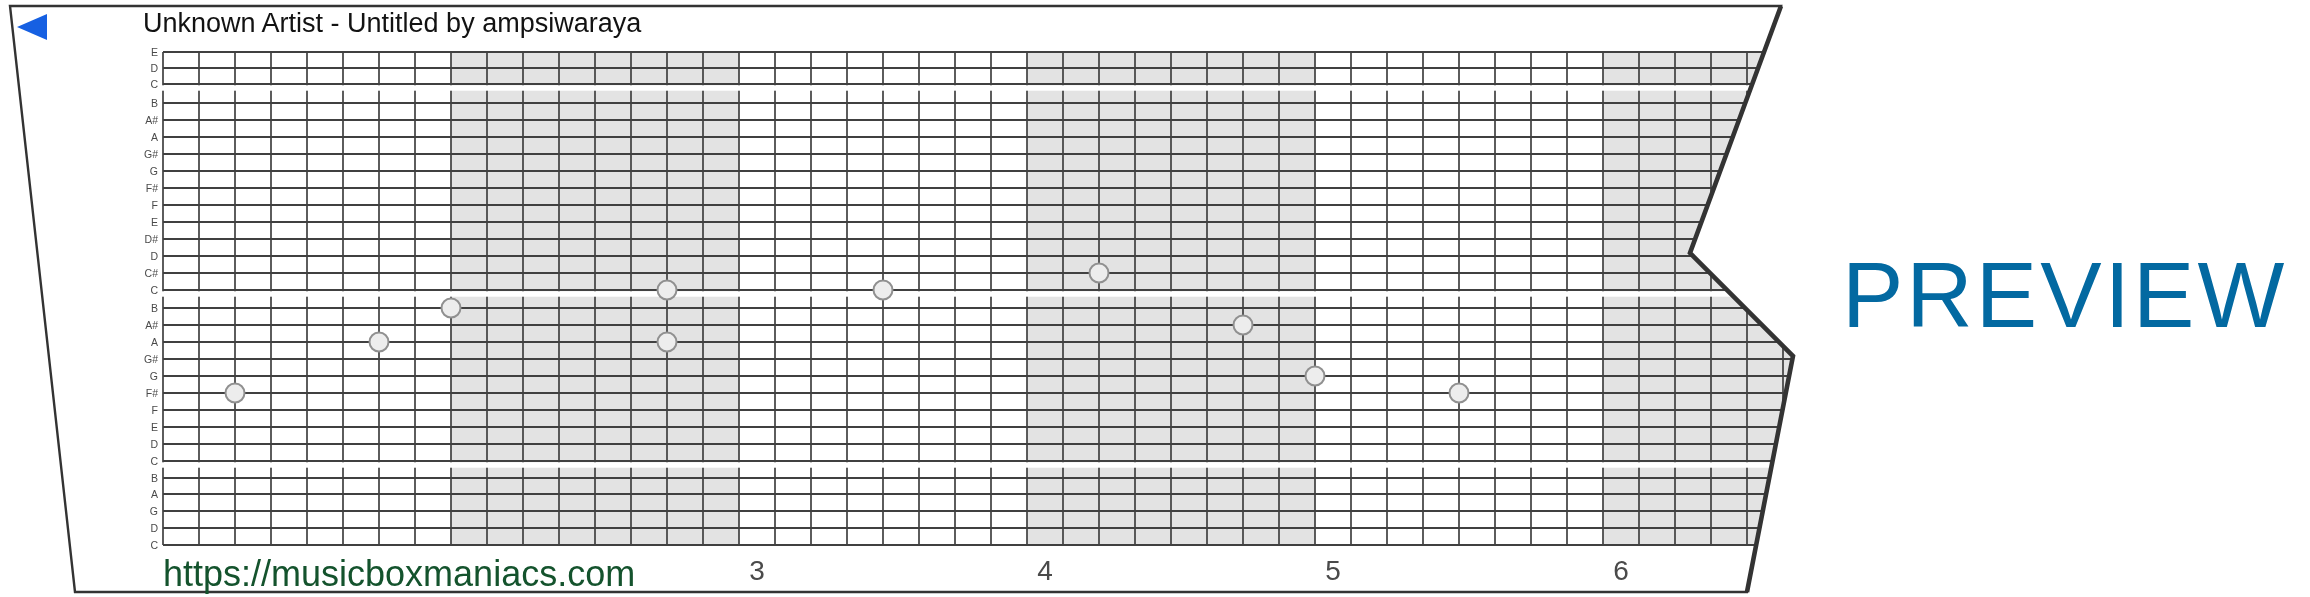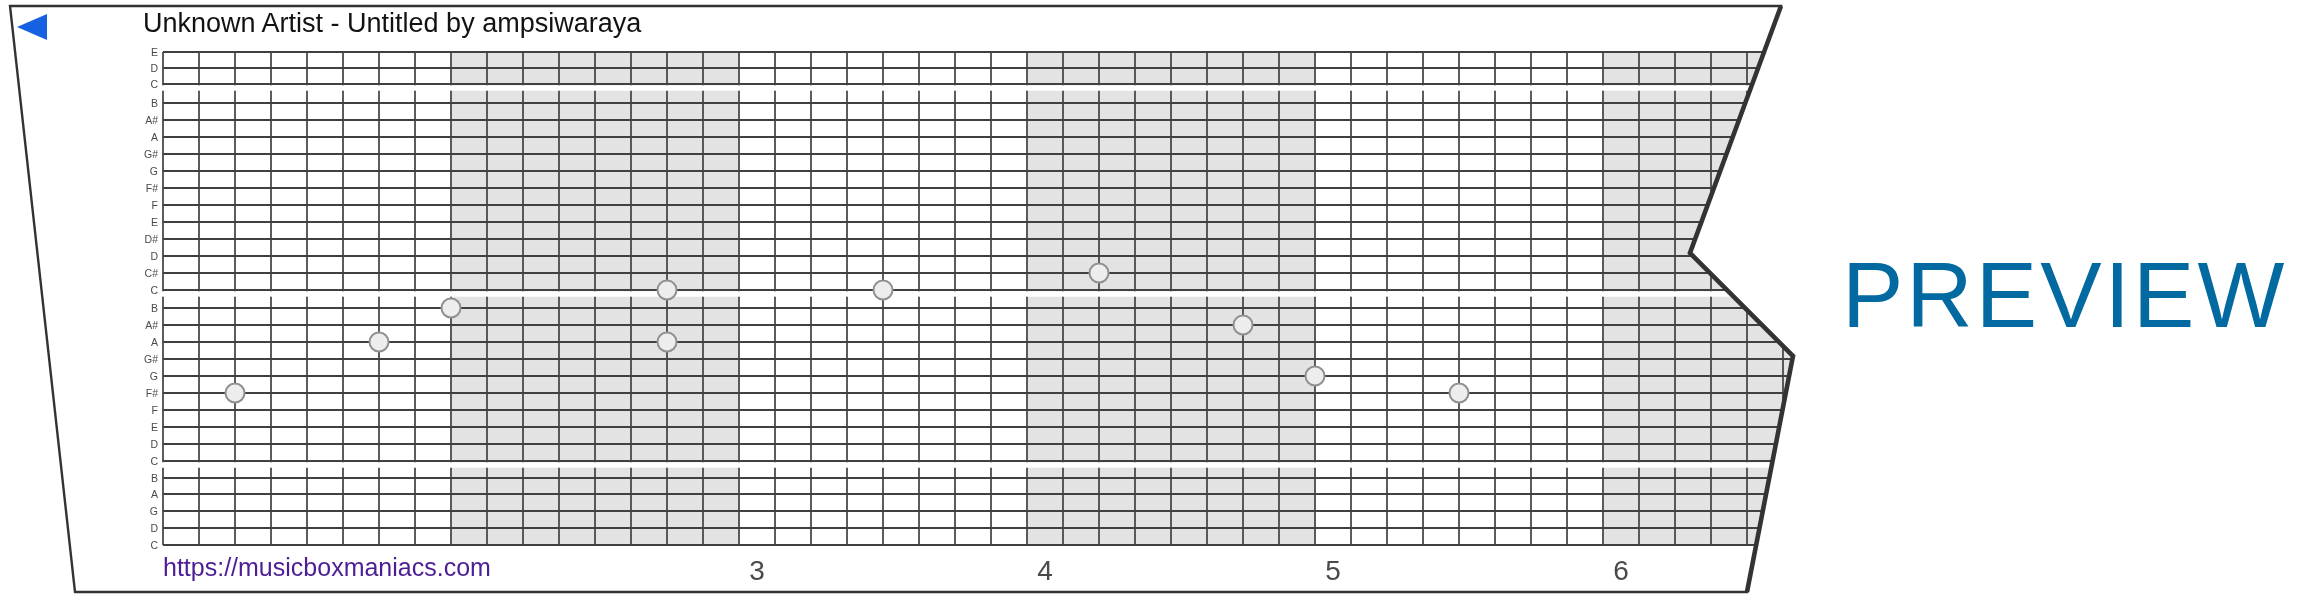--- a/index.html
+++ b/index.html
@@ -26,22 +26,22 @@
     width: 46px;
     text-align: right;
     font-size: 10.5px;
     line-height: 13px;
     color: #4a4a4a;
   }
   .url {
     position: absolute;
     left: 163px;
     top: 553px;
-    font-size: 25px;
-    color: #4c1d95;
+    font-size: 36px;
+    color: #14532d;
     white-space: nowrap;
     text-decoration: none;
   }
   .bar-num {
     position: absolute;
     top: 555px;
     font-size: 28px;
     color: #4a4a4a;
     transform: translateX(-50%);
   }

